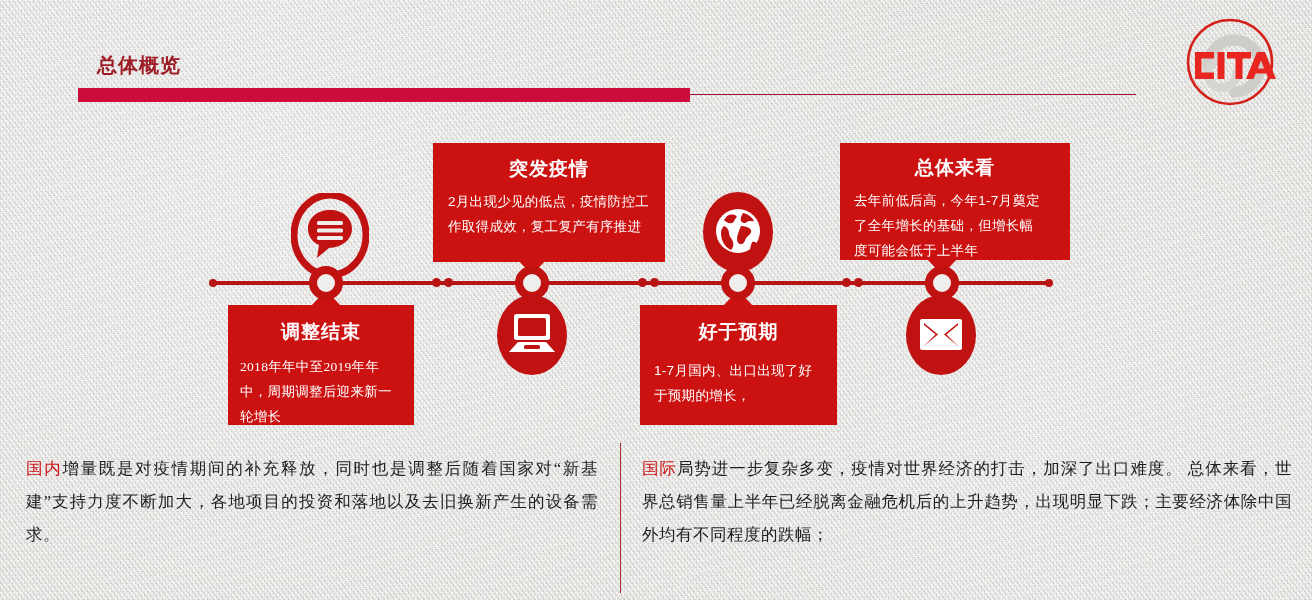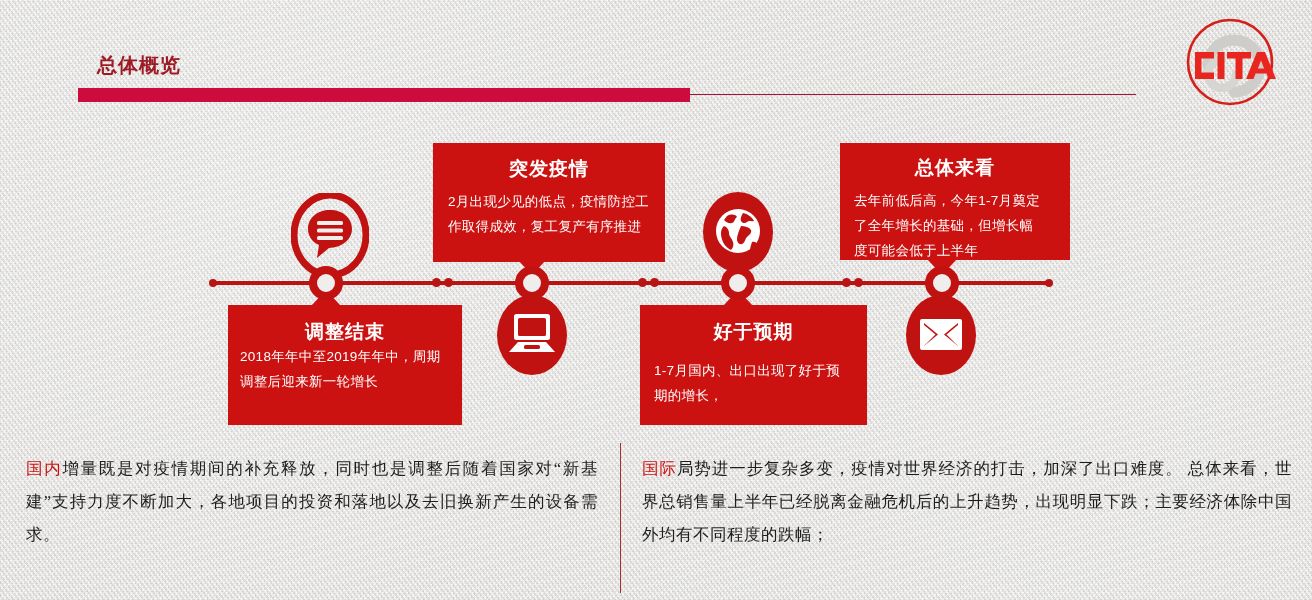--- a/index.html
+++ b/index.html
@@ -194,27 +194,27 @@
     <div class="card-body" style="margin:8px 14px 0 14px;">2月出现少见的低点，疫情防控工作取得成效，复工复产有序推进</div>
   </div>
   <div class="ptr down" style="left:517px;top:259px;"></div>
 
   <div class="card" style="left:840px;top:143px;width:230px;height:117px;padding:0;">
     <div class="card-title" style="margin-top:12px;">总体来看</div>
     <div class="card-body" style="margin:8px 26px 0 14px;">去年前低后高，今年1-7月奠定了全年增长的基础，但增长幅度可能会低于上半年</div>
   </div>
   <div class="ptr down" style="left:927px;top:259px;"></div>
 
-  <div class="card" style="left:228px;top:305px;width:234px;height:120px;padding:0;">
+  <div class="card" style="left:228px;top:305px;width:186px;height:120px;padding:0;font-family:Liberation Serif, serif;">
     <div class="card-title" style="margin-top:14px;">调整结束</div>
-    <div class="card-body" style="margin:0 12px 0 12px;">2018年年中至2019年年中，周期调整后迎来新一轮增长</div>
+    <div class="card-body" style="margin:10px 12px 0 12px;">2018年年中至2019年年中，周期调整后迎来新一轮增长</div>
   </div>
   <div class="ptr up" style="left:311px;top:290px;"></div>
 
-  <div class="card" style="left:640px;top:305px;width:227px;height:120px;padding:0;">
+  <div class="card" style="left:640px;top:305px;width:197px;height:120px;padding:0;">
     <div class="card-title" style="margin-top:14px;">好于预期</div>
     <div class="card-body" style="margin:14px 14px 0 14px;">1-7月国内、出口出现了好于预期的增长，</div>
   </div>
   <div class="ptr up" style="left:723px;top:290px;"></div>
 
   <div class="vdiv"></div>
 
   <div class="para" style="left:642px;top:452px;width:650px;">
     <span class="hl">国际</span><span>局势进一步复杂多变，疫情对世界经济的打击，加深了出口难度。 总体来看，世界总销售量上半年已经脱离金融危机后的上升趋势，出现明显下跌；主要经济体除中国外均有不同程度的跌幅；</span>
   </div>

